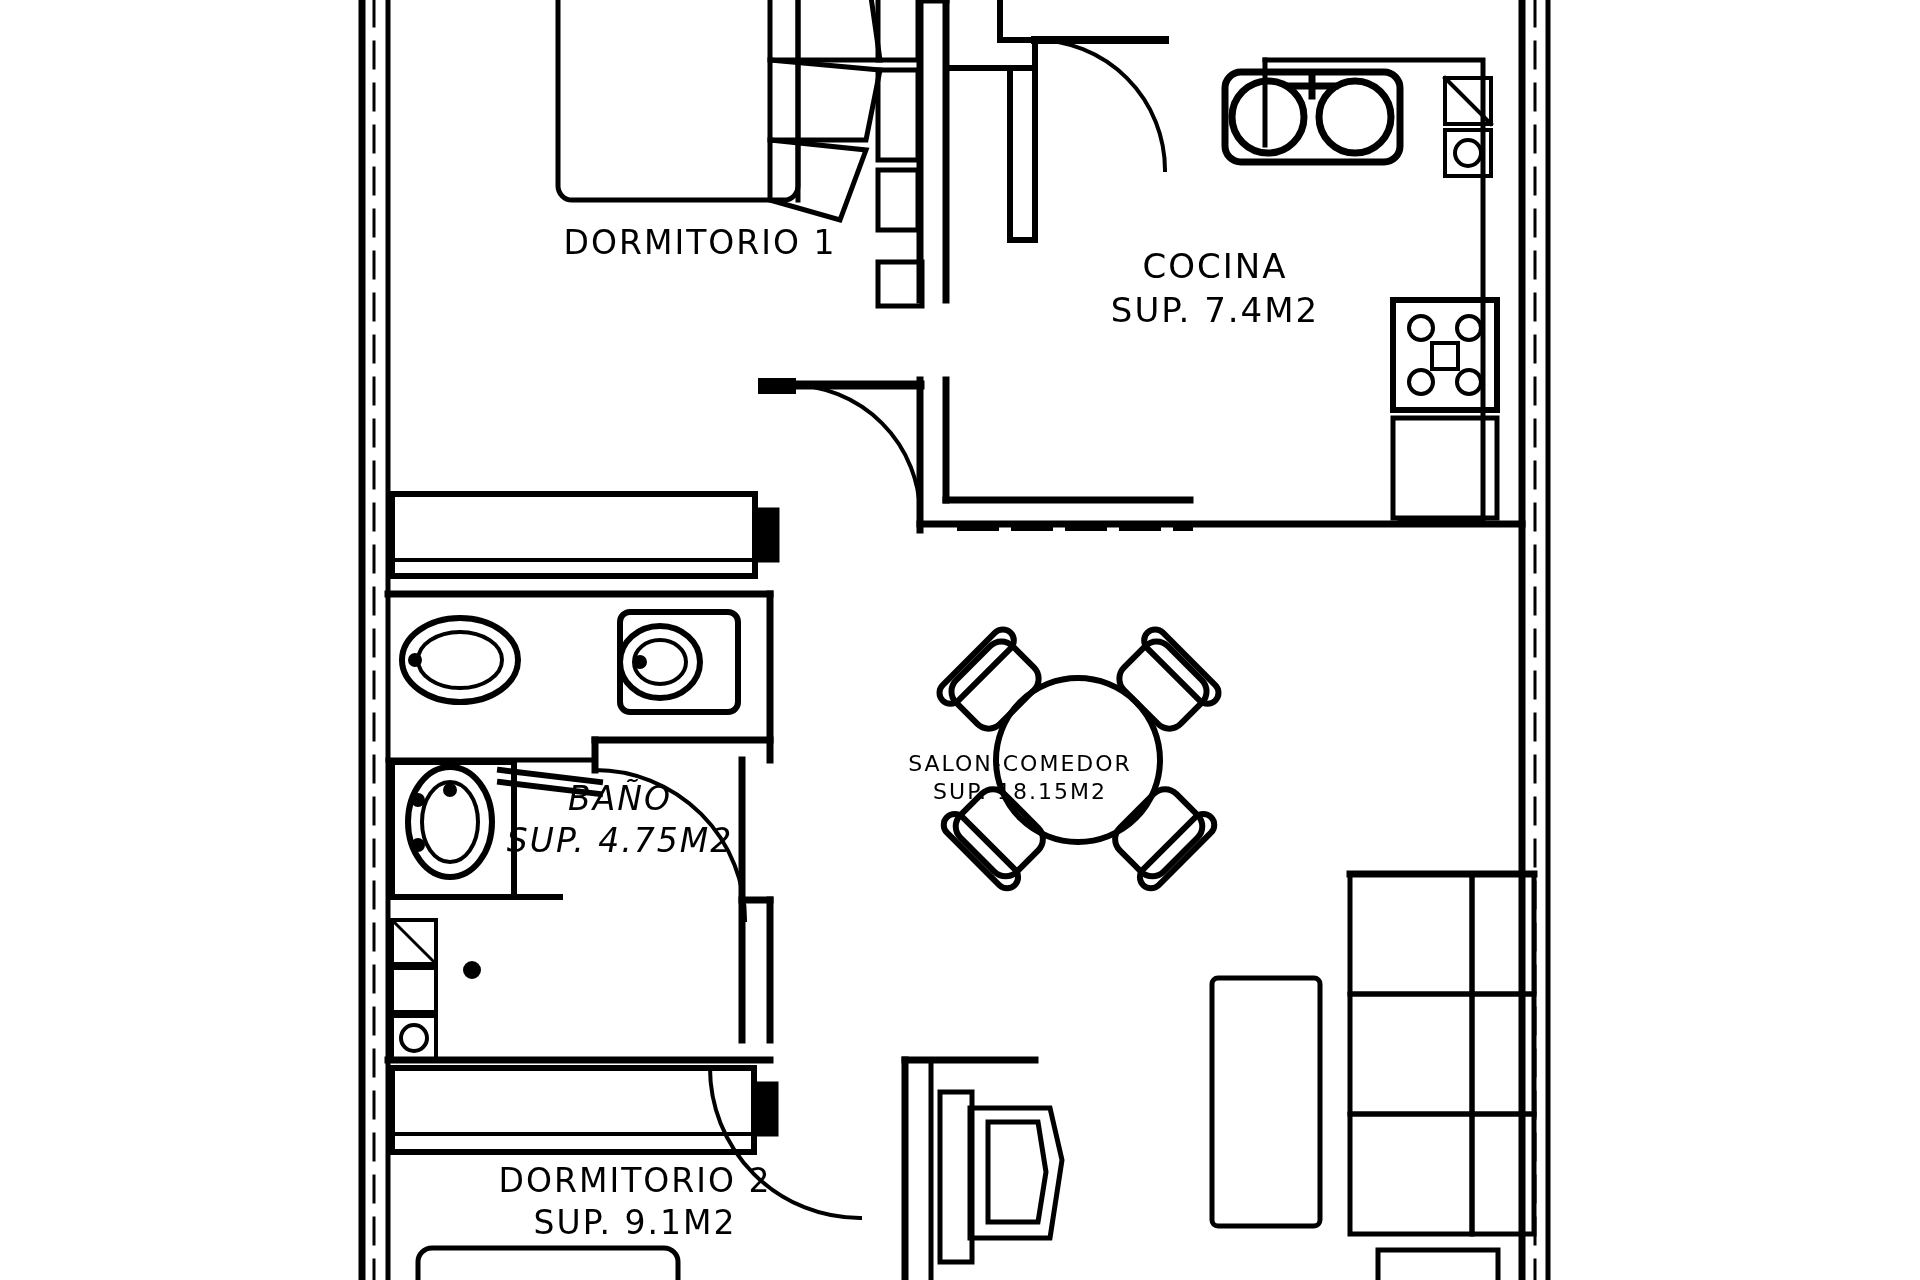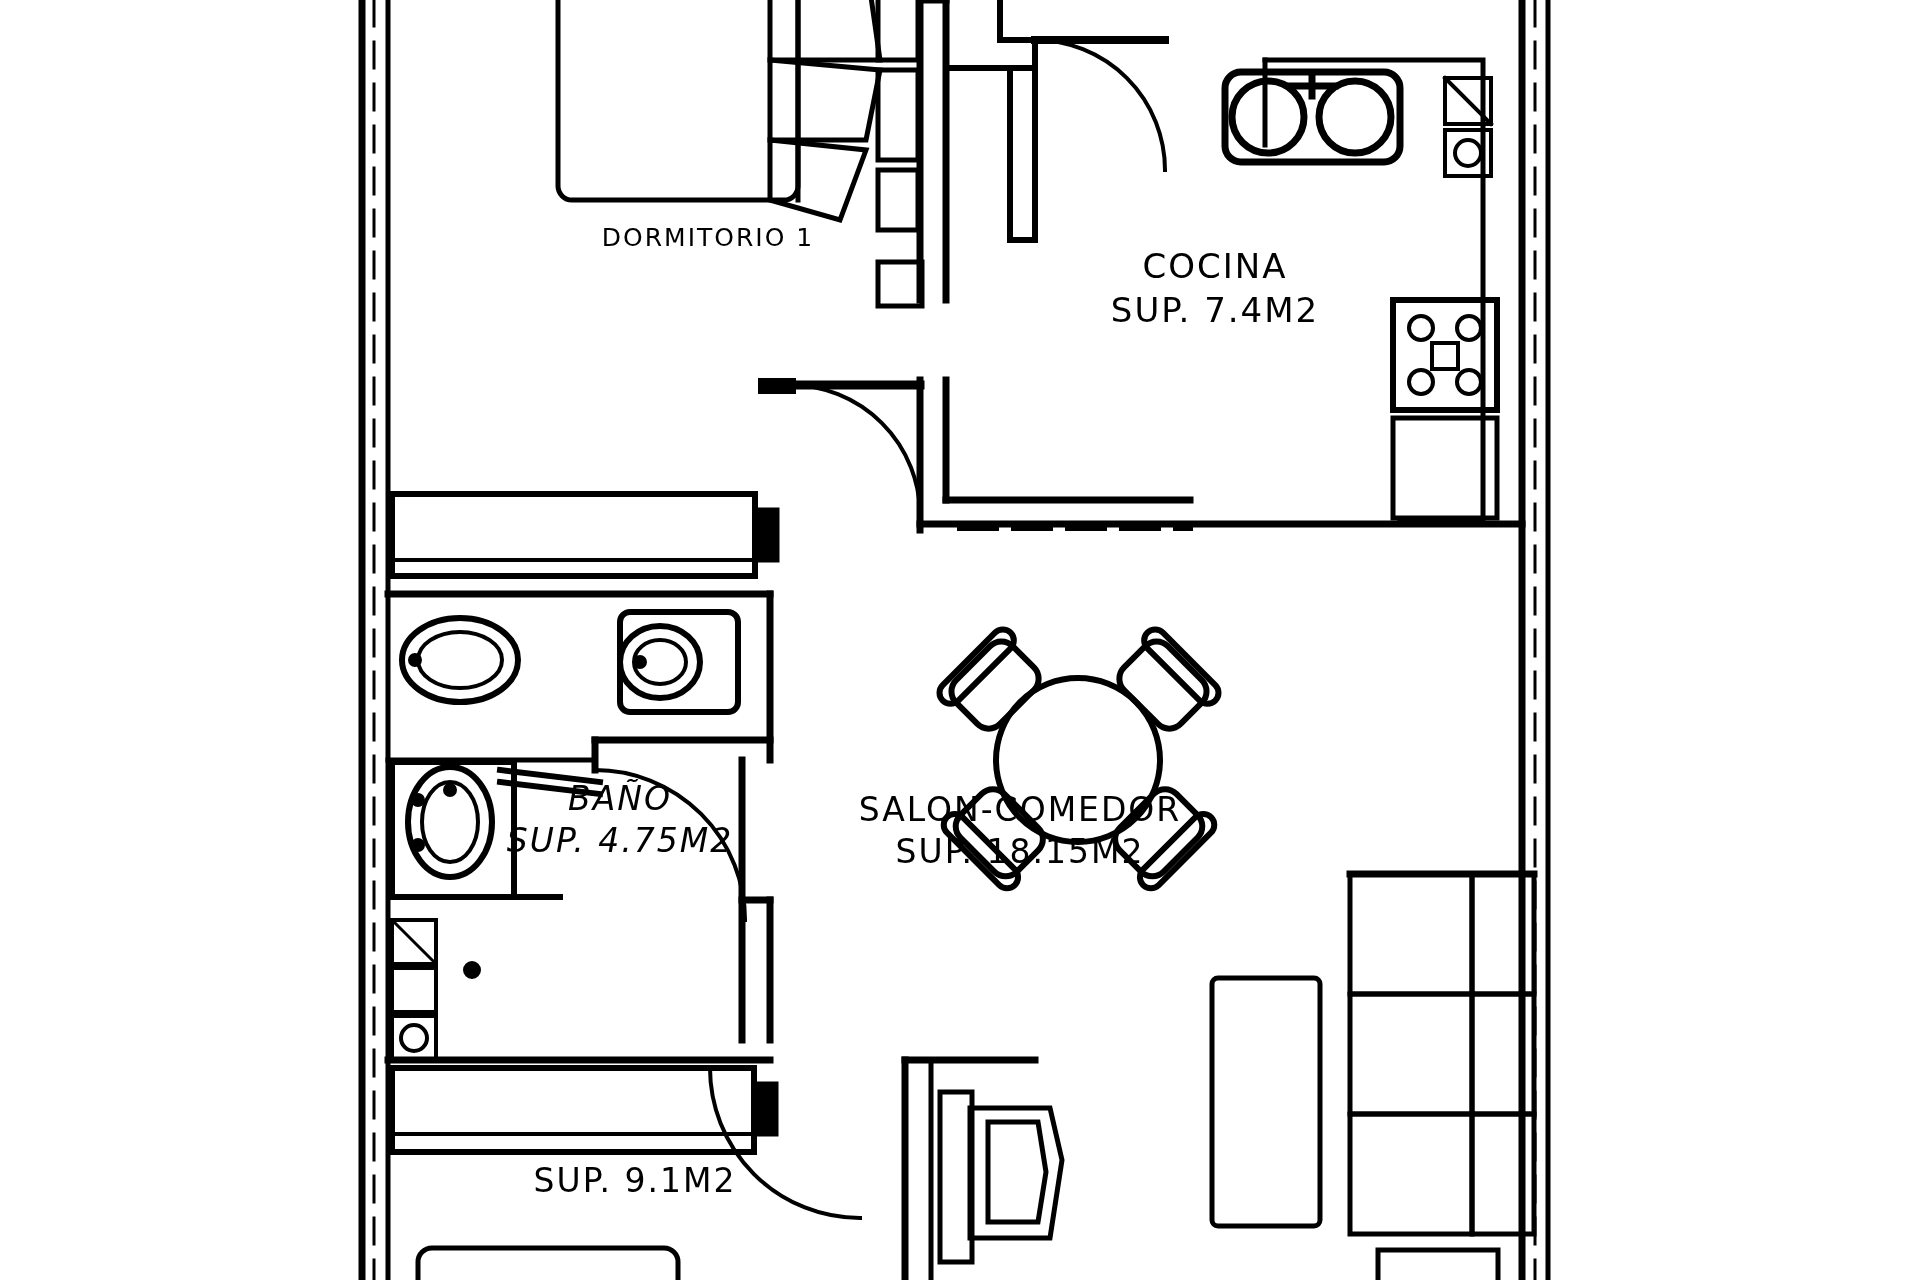--- a/index.html
+++ b/index.html
@@ -215,36 +215,37 @@
       <rect x="940" y="1092" width="32" height="170" stroke-width="5"></rect>
       <line x1="905" y1="1060" x2="1035" y2="1060" stroke-width="7"></line>
       <line x1="905" y1="1060" x2="905" y2="1280" stroke-width="7"></line>
       <line x1="931" y1="1060" x2="931" y2="1280" stroke-width="5"></line>
 
       <rect x="1378" y="1250" width="120" height="60" stroke-width="5"></rect>
 
     </g>
   </svg>
 
-  <div class="room-label" style="left:700px; top:222px; transform:translate(-50%,0); font-size:25px;margin-left:8px;">
+  <div class="room-label" style="left:700px; top:222px; transform:translate(-50%,0); font-size:33px;">
     <span class="name">DORMITORIO 1</span>
   </div>
 
   <div class="room-label" style="left:1215px; top:245px; transform:translate(-50%,0); font-size:34px;">
     <span class="name">COCINA</span>
     <span class="area">SUP. 7.4M2</span>
   </div>
 
-  <div class="room-label" style="left:1020px; top:750px; transform:translate(-50%,0); font-size:33px;margin-top:39px;">
+  <div class="room-label" style="left:1020px; top:750px; transform:translate(-50%,0); font-size:22px;">
     <span class="name">SALON-COMEDOR</span>
     <span class="area">SUP. 18.15M2</span>
   </div>
 
   <div class="room-label" style="left:620px; top:778px; transform:translate(-50%,0); font-size:33px;font-style:italic;">
     <span class="name">BAÑO</span>
     <span class="area">SUP. 4.75M2</span>
   </div>
 
   <div class="room-label" style="left:635px; top:1160px; transform:translate(-50%,0); font-size:33px;">
+    <span class="name">DORMITORIO 2</span>
     <span class="area">SUP. 9.1M2</span>
   </div>
 
 </div>
 
 </body></html>

